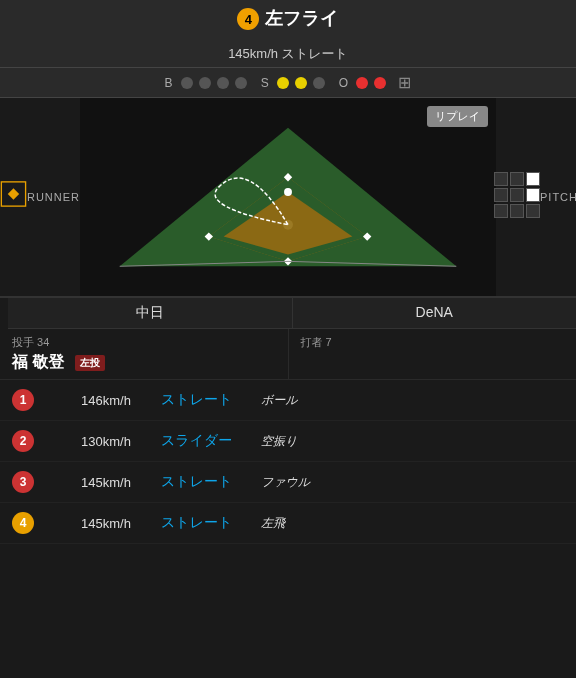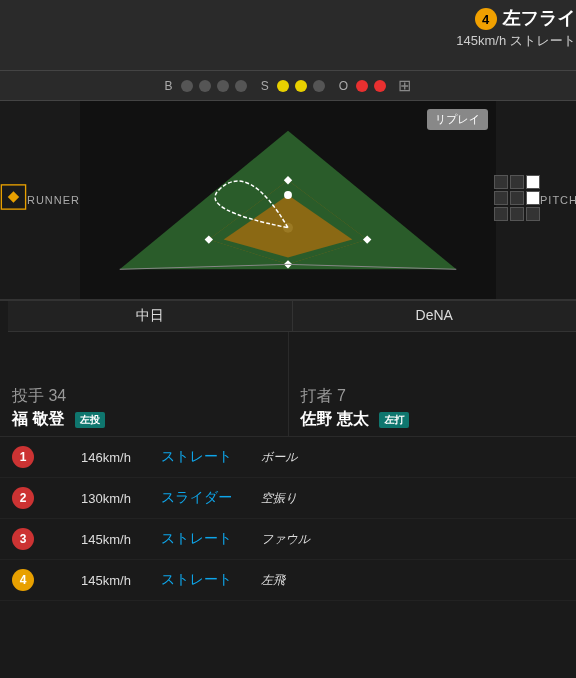--- a/index.html
+++ b/index.html
@@ -8,33 +8,33 @@
       height: 678px;
       background: #1a1a1a;
       color: #ffffff;
       font-family: 'Hiragino Sans', 'Meiryo', sans-serif;
       overflow: hidden;
     }
 
     
     .header {
       background: #2a2a2a;
-      text-align: right;
-      padding: 6px 0 20px;
+      text-align: center;
+      padding: 6px 0 4px;
       border-bottom: 1px solid #444;
     }
     .header-title {
       font-size: 18px;
       font-weight: bold;
       color: #fff;
     }
     .header-subtitle {
       font-size: 13px;
       color: #ccc;
-      margin-top: 2px;
+      margin-top: 15px;
     }
     .inning-badge {
       display: inline-flex;
       align-items: center;
       justify-content: center;
       width: 22px;
       height: 22px;
       background: #f0a000;
       border-radius: 50%;
       color: #000;
@@ -179,33 +179,32 @@
       background: #1a1a1a;
     }
     .player-cell {
       flex: 1;
       padding: 6px 12px;
     }
     .player-cell:first-child {
       border-right: 1px solid #2a2a2a;
     }
     .player-role {
-      font-size: 16px;
+      font-size: 11px;
       color: #999;
       margin-bottom: 2px;
-      margin-top: 48px;
     }
     .player-name {
       font-size: 16px;
       font-weight: bold;
       color: #fff;
     }
     .hand-badge {
       display: inline-block;
-      background: #0f766e;
+      background: #7f1d1d;
       color: #fff;
       font-size: 10px;
       padding: 1px 5px;
       border-radius: 2px;
       margin-left: 6px;
       vertical-align: middle;
     }
 
     
     .pitch-list {
@@ -346,24 +345,20 @@
 <div class="player-row">
   <div class="player-cell">
     <div class="player-role">投手 34</div>
     <div class="player-name">
       <span>福 敬登</span>
       <span class="hand-badge">左投</span>
     </div>
   </div>
   <div class="player-cell">
     <div class="player-role">打者 7</div>
-    <div class="player-name">
-      <span>佐野 恵太</span>
-      <span class="hand-badge">左打</span>
-    </div>
   </div>
 </div>
 
 <div class="pitch-list" id="pitch-list-container">
 <div class="pitch-row">
     <div class="pitch-num pitch-num-1">1</div>
     <div class="pitch-speed">146km/h</div>
     <div class="pitch-type">ストレート</div>
     <div class="pitch-result">ボール</div>
   </div>

